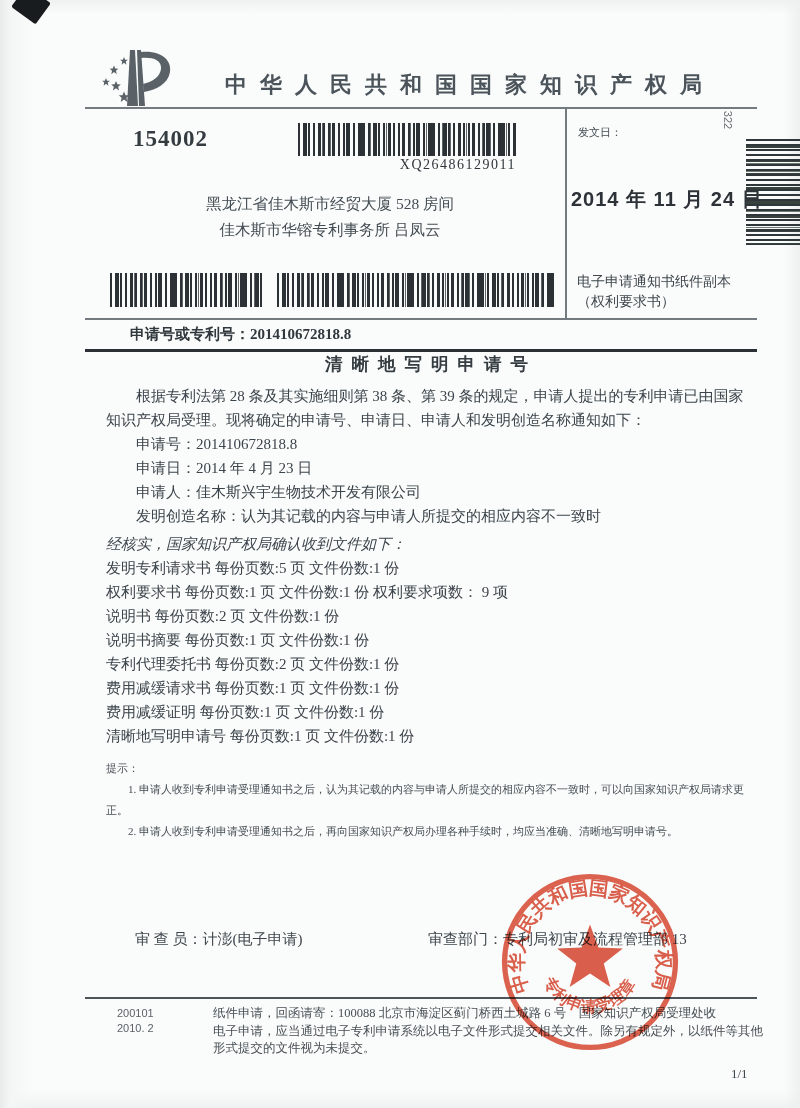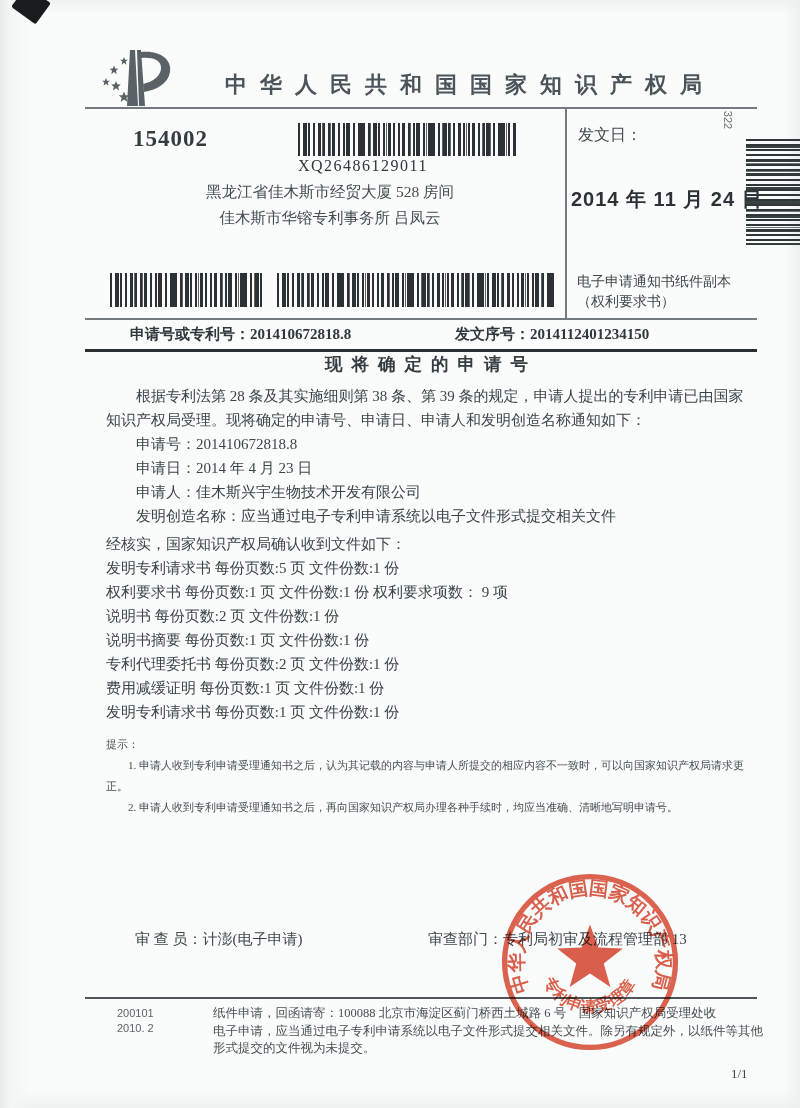--- a/index.html
+++ b/index.html
@@ -25,35 +25,35 @@
   .hr-mid{left:85px;top:318px;width:672px;}
   .hr-thick{left:85px;top:349px;width:672px;height:3px;background:#2a2f33;}
   .dispatch-code{left:133px;top:126px;font-size:23px;font-weight:bold;color:#343b41;letter-spacing:1px;}
   .barcode{
     background:
       repeating-linear-gradient(90deg,#2c3136 0 2px,rgba(0,0,0,0) 2px 5px),
       repeating-linear-gradient(90deg,rgba(44,49,54,.75) 0 1px,rgba(0,0,0,0) 1px 8px),
       repeating-linear-gradient(90deg,rgba(0,0,0,0) 0 6px,#2c3136 6px 9px,rgba(0,0,0,0) 9px 14px);
   }
   .bc-main{left:298px;top:123px;width:218px;height:33px;}
-  .bc-label{left:298px;top:157px;width:218px;text-align:left;font-size:16px;letter-spacing:1.5px;color:#2f353a;font-family:"Liberation Serif",serif;}
-  .addr{left:160px;top:179px;width:340px;text-align:center;font-size:15.5px;line-height:26px;color:#444c53;}
-  .issue-label{left:578px;top:125px;font-size:16px;color:#424a50;}
+  .bc-label{left:298px;top:157px;width:218px;text-align:right;font-size:14px;letter-spacing:1.5px;color:#2f353a;font-family:"Liberation Serif",serif;}
+  .addr{left:160px;top:191px;width:340px;text-align:center;font-size:15.5px;line-height:26px;color:#444c53;}
+  .issue-label{left:578px;top:125px;font-size:11px;color:#424a50;}
   .issue-date{left:571px;top:186px;font-size:20px;font-weight:bold;letter-spacing:1px;color:#2c3237;
     font-family:"Liberation Sans","DejaVu Sans",sans-serif;}
   .copy-note{left:577px;top:272px;width:170px;font-size:14px;line-height:20px;color:#3f474d;}
   .bc-2{left:110px;top:273px;width:152px;height:34px;}
   .bc-3{left:277px;top:273px;width:277px;height:34px;}
   .appno-row{left:130px;top:325px;width:630px;font-size:15px;font-weight:bold;color:#30373d;}
   .appno-row .serial{position:absolute;left:325px;top:0;}
   .doc-body{left:106px;top:352px;width:650px;font-size:15px;line-height:24px;color:#3c444b;}
   .doc-title{text-align:center;font-size:17.5px;font-weight:bold;letter-spacing:9px;color:#353c42;margin:0 0 8px 0;}
   .intro{text-indent:2em;margin:0;}
   .field-line{padding-left:2em;}
-  .recv-intro{margin-top:4px;}
+  .recv-intro{margin-top:4px;font-style:italic;}
   .hints{margin-top:10px;font-size:11px;line-height:21px;color:#454d54;}
   .hint{text-indent:2em;margin:0;}
   .sign-row{left:0;top:930px;width:800px;font-size:15px;color:#3e464d;}
   .sign-examiner{position:absolute;left:135px;top:0;}
   .sign-dept{position:absolute;left:428px;top:0;}
   .stamp{left:494px;top:866px;width:192px;height:192px;mix-blend-mode:multiply;opacity:.92;z-index:5;}
   .hr-foot{left:85px;top:997px;width:672px;background:#4e555a;}
   .foot-codes{left:117px;top:1006px;font-size:11px;line-height:15px;color:#5b6268;
     font-family:"Liberation Sans","DejaVu Sans",sans-serif;}
   .foot-text{left:213px;top:1005px;width:558px;font-size:12.5px;line-height:17.5px;color:#474e54;}
@@ -110,40 +110,40 @@
   <div class="abs issue-date">2014 年 11 月 24 日</div>
   <div class="abs copy-note">电子申请通知书纸件副本（权利要求书）</div>
 
   <div class="abs barcode bc-2"></div>
   <div class="abs barcode bc-3"></div>
 
   <div class="abs hr hr-mid"></div>
 
   <div class="abs appno-row">
     <span>申请号或专利号：</span><span>201410672818.8</span>
-    <span class="serial"><span>发文序号：</span><span>2014112401234150</span></span>
   </div>
 
   <div class="abs hr-thick abs" style="position:absolute;"></div>
 
   <div class="abs doc-body">
-    <div class="doc-title">现将确定的申请号</div>
+    <div class="doc-title">清晰地写明申请号</div>
     <p class="intro">根据专利法第 28 条及其实施细则第 38 条、第 39 条的规定，申请人提出的专利申请已由国家知识产权局受理。现将确定的申请号、申请日、申请人和发明创造名称通知如下：</p>
     <div class="field-line"><span>申请号：</span><span>201410672818.8</span></div>
     <div class="field-line"><span>申请日：</span><span>2014 年 4 月 23 日</span></div>
     <div class="field-line"><span>申请人：</span><span>佳木斯兴宇生物技术开发有限公司</span></div>
-    <div class="field-line"><span>发明创造名称：</span><span>应当通过电子专利申请系统以电子文件形式提交相关文件</span></div>
+    <div class="field-line"><span>发明创造名称：</span><span>认为其记载的内容与申请人所提交的相应内容不一致时</span></div>
     <div class="recv-intro">经核实，国家知识产权局确认收到文件如下：</div>
     <div>发明专利请求书 每份页数:5 页 文件份数:1 份</div>
     <div>权利要求书 每份页数:1 页 文件份数:1 份 权利要求项数： 9 项</div>
     <div>说明书 每份页数:2 页 文件份数:1 份</div>
     <div>说明书摘要 每份页数:1 页 文件份数:1 份</div>
     <div>专利代理委托书 每份页数:2 页 文件份数:1 份</div>
+    <div>费用减缓请求书 每份页数:1 页 文件份数:1 份</div>
     <div>费用减缓证明 每份页数:1 页 文件份数:1 份</div>
-    <div>发明专利请求书 每份页数:1 页 文件份数:1 份</div>
+    <div>清晰地写明申请号 每份页数:1 页 文件份数:1 份</div>
     <div class="hints">
       <div>提示：</div>
       <p class="hint">1. 申请人收到专利申请受理通知书之后，认为其记载的内容与申请人所提交的相应内容不一致时，可以向国家知识产权局请求更正。</p>
       <p class="hint">2. 申请人收到专利申请受理通知书之后，再向国家知识产权局办理各种手续时，均应当准确、清晰地写明申请号。</p>
     </div>
   </div>
 
   <div class="abs sign-row">
     <span class="sign-examiner"><span>审 查 员：</span><span>计澎(电子申请)</span></span>
     <span class="sign-dept"><span>审查部门：</span><span>专利局初审及流程管理部 13</span></span>

